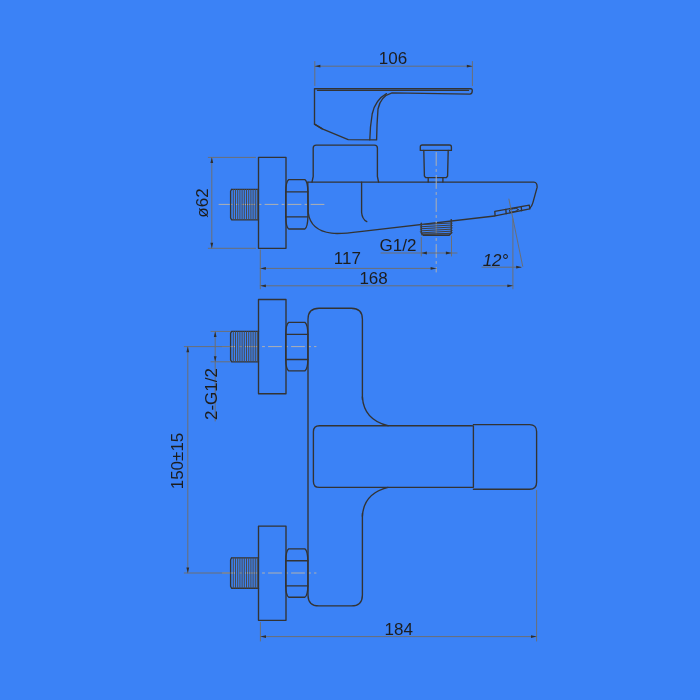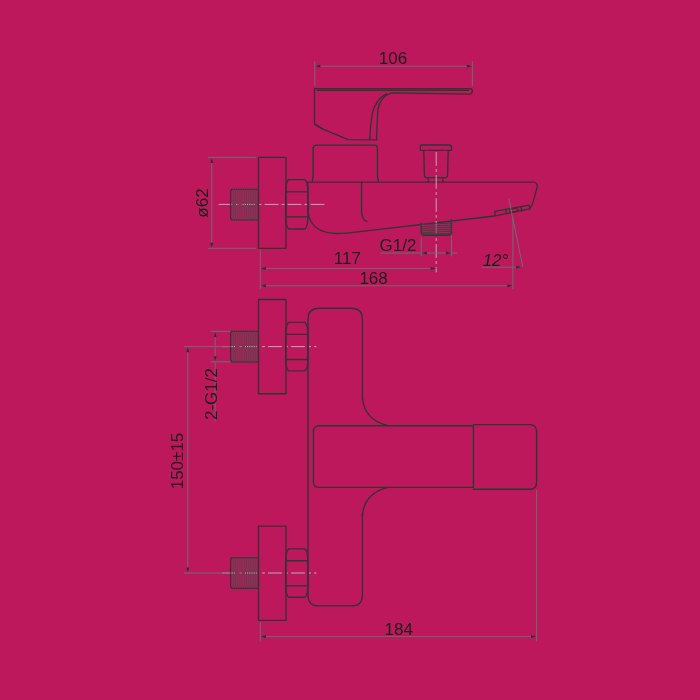--- a/index.html
+++ b/index.html
@@ -1,16 +1,16 @@
 <!DOCTYPE html>
 <html><head>
 <meta charset="utf-8">
 <style>
   html,body{margin:0;padding:0;background:#ffffff;}
-  .page{width:700px;height:700px;position:relative;background:#be185d;overflow:hidden;}
+  .page{width:700px;height:700px;position:relative;background:#3b82f6;overflow:hidden;}
   text{font-family:"Liberation Sans", sans-serif;fill:#1d1d1d;}
 </style>
 </head>
 <body>
 
 <div class="page">
 <svg width="700" height="700" viewBox="0 0 700 700" xmlns="http://www.w3.org/2000/svg">
 <defs>
 </defs>
 <g fill="none" stroke="#333333" stroke-width="1.35" stroke-linecap="round" stroke-linejoin="round">

